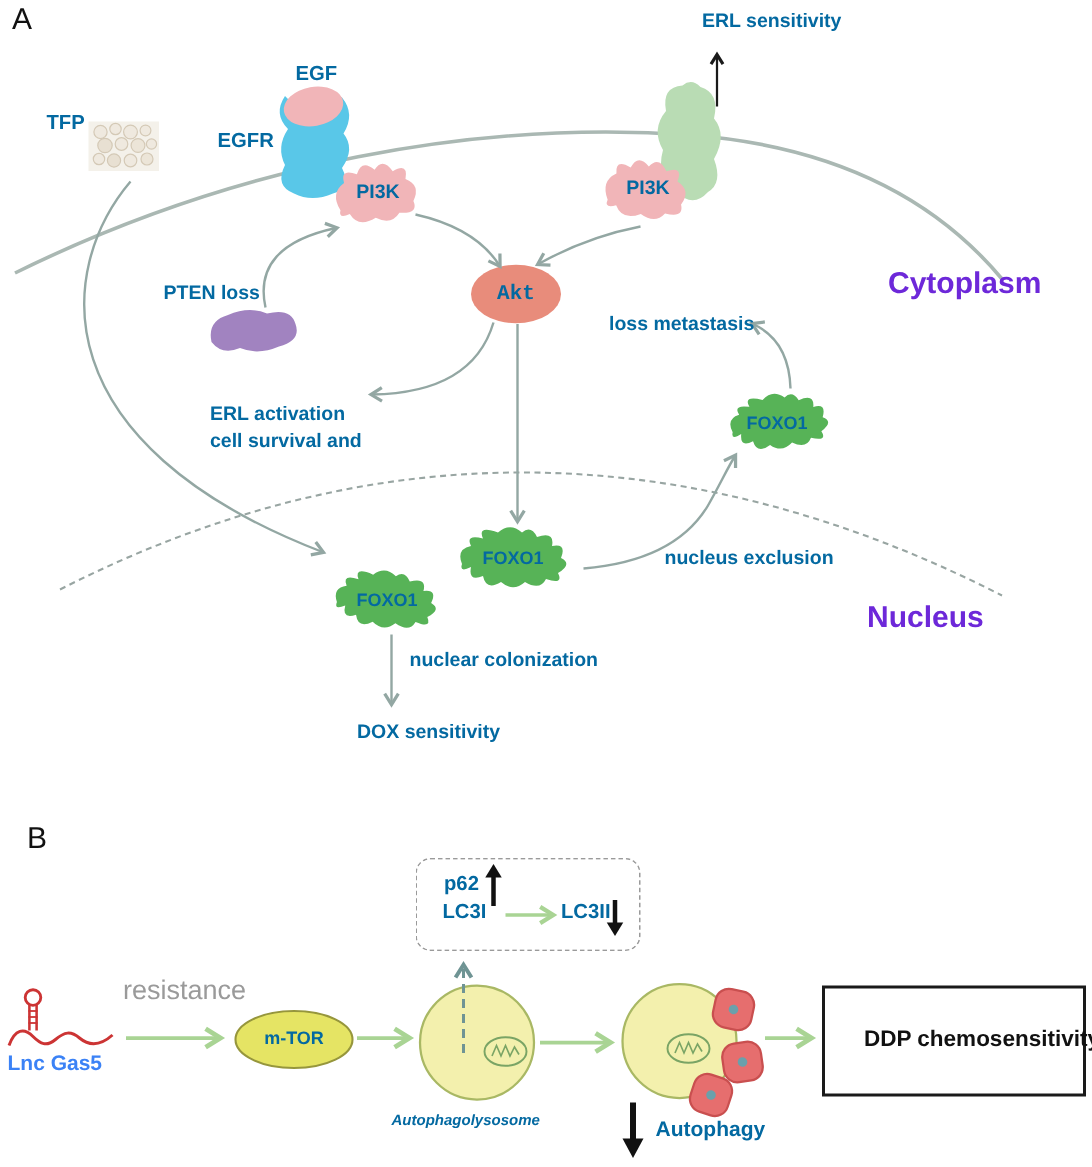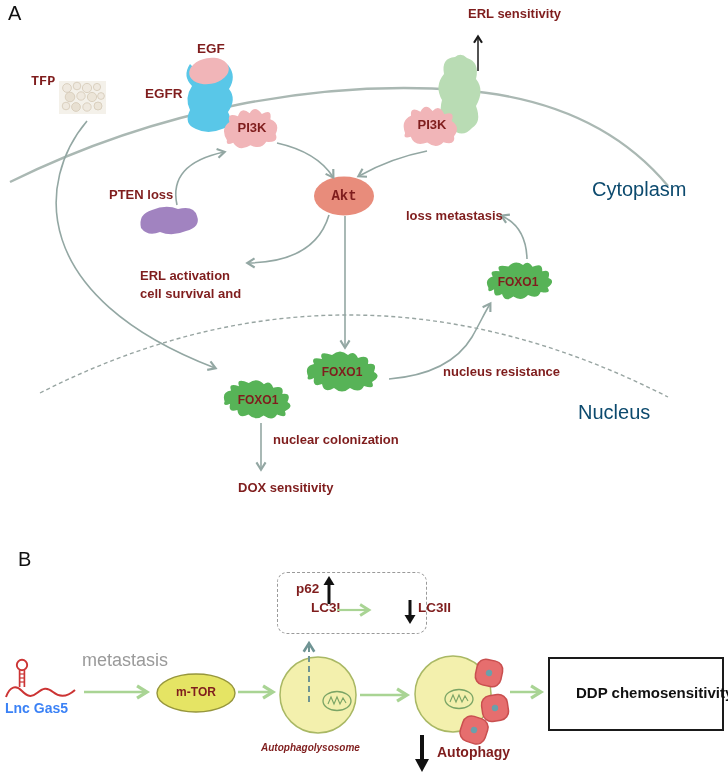--- a/index.html
+++ b/index.html
@@ -1,22 +1,22 @@
 <!DOCTYPE html>
 <html><head>
 <meta charset="utf-8">
 <style>
   html,body{margin:0;padding:0;background:#ffffff;}
   .canvas{
     position:relative;width:728px;height:778px;background:#ffffff;overflow:hidden;
     font-family:"Liberation Sans","DejaVu Sans",sans-serif;color:#222;
   }
   .canvas svg{position:absolute;left:0;top:0;}
-  .lbl{position:absolute;white-space:nowrap;font-size:13px;font-weight:600;color:#7f1d1d;line-height:1.15;}
-  .lbl.big{font-size:20px;font-weight:400;color:#0c4a6e;text-align:center;}
+  .lbl{position:absolute;white-space:nowrap;font-size:13px;font-weight:600;color:#0369a1;line-height:1.15;}
+  .lbl.big{font-size:20px;font-weight:700;color:#6d28d9;text-align:center;}
   .lbl.panel{font-size:20px;font-weight:400;color:#111;}
   .lbl.sm{font-size:12px;}
   .lbl.md{font-size:13.5px;}
   .lbl.ctr{transform:translateX(-50%);text-align:right;}
   .lbl.gray{color:#9a9a9a;font-weight:400;font-size:18px;}
   .lbl.red{color:#3b82f6;font-size:14px;}
   .dashed-box{
     position:absolute;left:277px;top:572px;width:148px;height:60px;
     border:1.6px dashed #9a9a9a;border-radius:10px;background:transparent;
   }
@@ -160,47 +160,47 @@
     <g>
       <line x1="422" y1="735" x2="422" y2="761" stroke="#111" stroke-width="4"></line>
       <polygon points="422,772 415,759 429,759" fill="#111"></polygon>
     </g>
   </svg>
 
   <div class="dashed-box"></div>
   <div class="ddp-box"></div>
 
   <div class="lbl panel" style="left:8px;top:2px;">A</div>
-  <div class="lbl md" style="left:31px;top:74px;font-family:Liberation Mono, monospace;">TFP</div>
+  <div class="lbl md" style="left:31px;top:74px;">TFP</div>
   <div class="lbl md" style="left:197px;top:41px;">EGF</div>
   <div class="lbl md" style="left:145px;top:86px;">EGFR</div>
   <div class="lbl ctr" style="left:252px;top:121px;">PI3K</div>
   <div class="lbl ctr" style="left:432px;top:118px;">PI3K</div>
   <div class="lbl" style="left:468px;top:7px;">ERL sensitivity</div>
   <div class="lbl" style="left:109px;top:188px;">PTEN loss</div>
   <div class="lbl ctr" style="left:344px;top:188px;font-size:14px;font-family:Liberation Mono, monospace;">Akt</div>
   <div class="lbl" style="left:140px;top:254px;margin-top:33px;">cell survival and</div>
   <div class="lbl" style="left:140px;top:269px;">ERL activation</div>
   <div class="lbl" style="left:406px;top:209px;">loss metastasis</div>
   <div class="lbl big" style="left:592px;top:178px;">Cytoplasm</div>
   <div class="lbl big" style="left:578px;top:401px;">Nucleus</div>
   <div class="lbl sm ctr" style="left:518px;top:276px;">FOXO1</div>
   <div class="lbl sm ctr" style="left:342px;top:366px;">FOXO1</div>
   <div class="lbl sm ctr" style="left:258px;top:394px;">FOXO1</div>
-  <div class="lbl" style="left:443px;top:365px;">nucleus resistance</div>
+  <div class="lbl" style="left:443px;top:365px;">nucleus exclusion</div>
   <div class="lbl" style="left:273px;top:433px;">nuclear colonization</div>
   <div class="lbl" style="left:238px;top:481px;">DOX sensitivity</div>
 
   <div class="lbl panel" style="left:18px;top:548px;">B</div>
-  <div class="lbl gray" style="left:82px;top:650px;">metastasis</div>
+  <div class="lbl gray" style="left:82px;top:650px;">resistance</div>
   <div class="lbl red" style="left:5px;top:700px;">Lnc Gas5</div>
   <div class="lbl sm ctr" style="left:196px;top:686px;">m-TOR</div>
   <div class="lbl md" style="left:296px;top:581px;">p62</div>
-  <div class="lbl md" style="left:295px;top:600px;margin-left:16px;">LC3I</div>
-  <div class="lbl md" style="left:374px;top:600px;margin-left:44px;">LC3II</div>
+  <div class="lbl md" style="left:295px;top:600px;">LC3I</div>
+  <div class="lbl md" style="left:374px;top:600px;">LC3II</div>
   <svg width="728" height="778" viewBox="0 0 728 778" style="pointer-events:none;">
     <line x1="337" y1="610" x2="368" y2="610" stroke="#a9d494" stroke-width="2.2" marker-end="url(#mgreen)"></line>
   </svg>
   <div class="lbl" style="left:261px;top:742px;font-size:10px;font-style:italic;">Autophagolysosome</div>
   <div class="lbl" style="left:437px;top:744px;font-size:14px;">Autophagy</div>
   <div class="ddp-label">DDP chemosensitivity</div>
 
 </div>
 
 </body></html>

